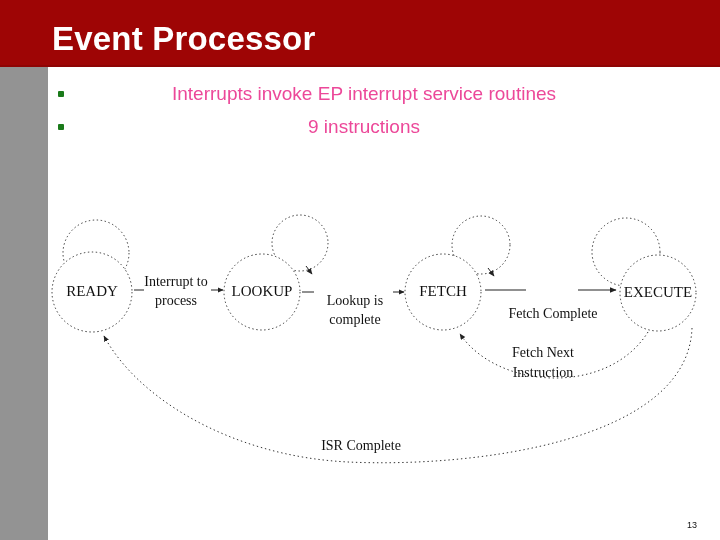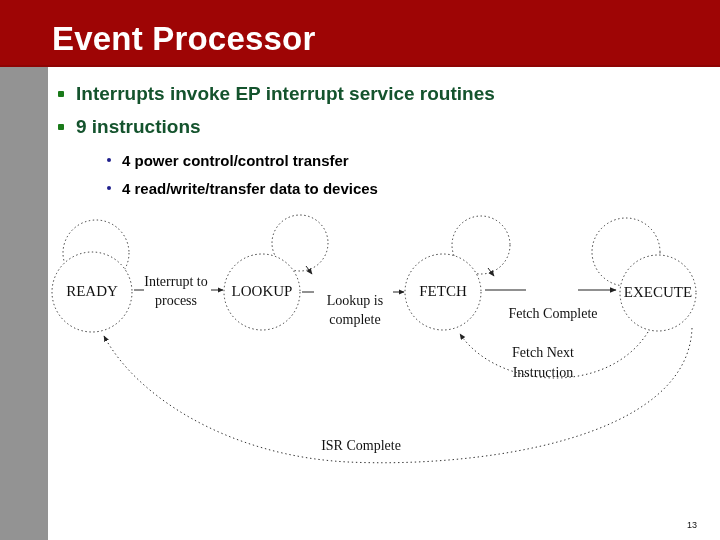--- a/index.html
+++ b/index.html
@@ -9,20 +9,21 @@
   }
   body {
     font-family: "Liberation Sans", sans-serif;
   }
   #slide {
     position: relative;
     width: 720px;
     height: 540px;
     background: #ffffff;
     overflow: hidden;
+    text-align: center;
   }
   
   #header-band {
     position: absolute;
     left: 0; top: 0;
     width: 720px;
     height: 67px;
     background: #9e0505;
   }
   #header-band::after {
@@ -57,22 +58,22 @@
   #bullets {
     position: absolute;
     left: 52px;
     top: 80px;
     width: 600px;
   }
   .bullet-l1 {
     position: relative;
     padding-left: 24px;
     font-size: 19px;
-    font-weight: bold;
-    color: #14532d;
+    font-weight: normal;
+    color: #ec4899;
     line-height: 27px;
     margin-bottom: 6px;
     white-space: nowrap;
   }
   .bullet-l1 .dot {
     position: absolute;
     left: 6px;
     top: 11px;
     width: 6px;
     height: 6px;
@@ -151,30 +152,20 @@
     <div class="bullet-l1">
       <span class="dot"></span>
       <span>Interrupts invoke EP interrupt service routines</span>
     </div>
 
     <div class="bullet-l1">
       <span class="dot"></span>
       <span>9 instructions</span>
     </div>
 
-    <div class="bullet-l2-group">
-      <div class="bullet-l2">
-        <span class="dot"></span>
-        <span>4 power control/control transfer</span>
-      </div>
-      <div class="bullet-l2">
-        <span class="dot"></span>
-        <span>4 read/write/transfer data to devices</span>
-      </div>
-    </div>
 
   </div>
 
   <div id="diagram">
     <svg width="672" height="290" viewBox="0 0 672 290" xmlns="http://www.w3.org/2000/svg">
       <defs>
         <marker id="arrowhead" markerWidth="7" markerHeight="7" refX="5.5" refY="2.6" orient="auto" markerUnits="strokeWidth">
           <path d="M0,0 L6,2.6 L0,5.2 z" fill="#222222"></path>
         </marker>
       </defs>

